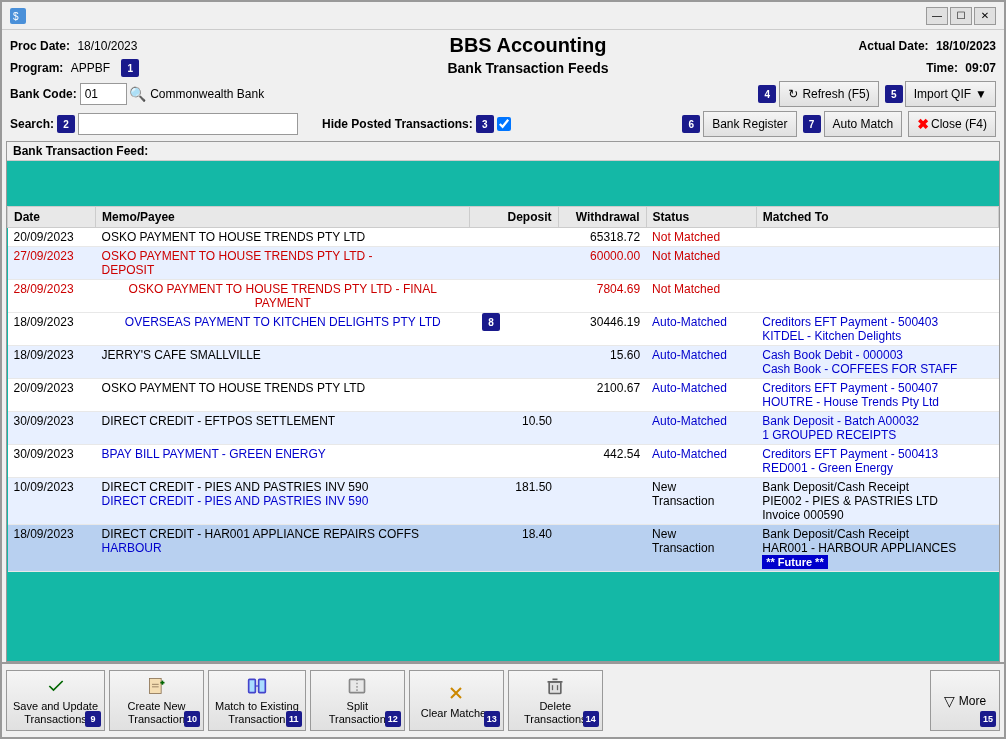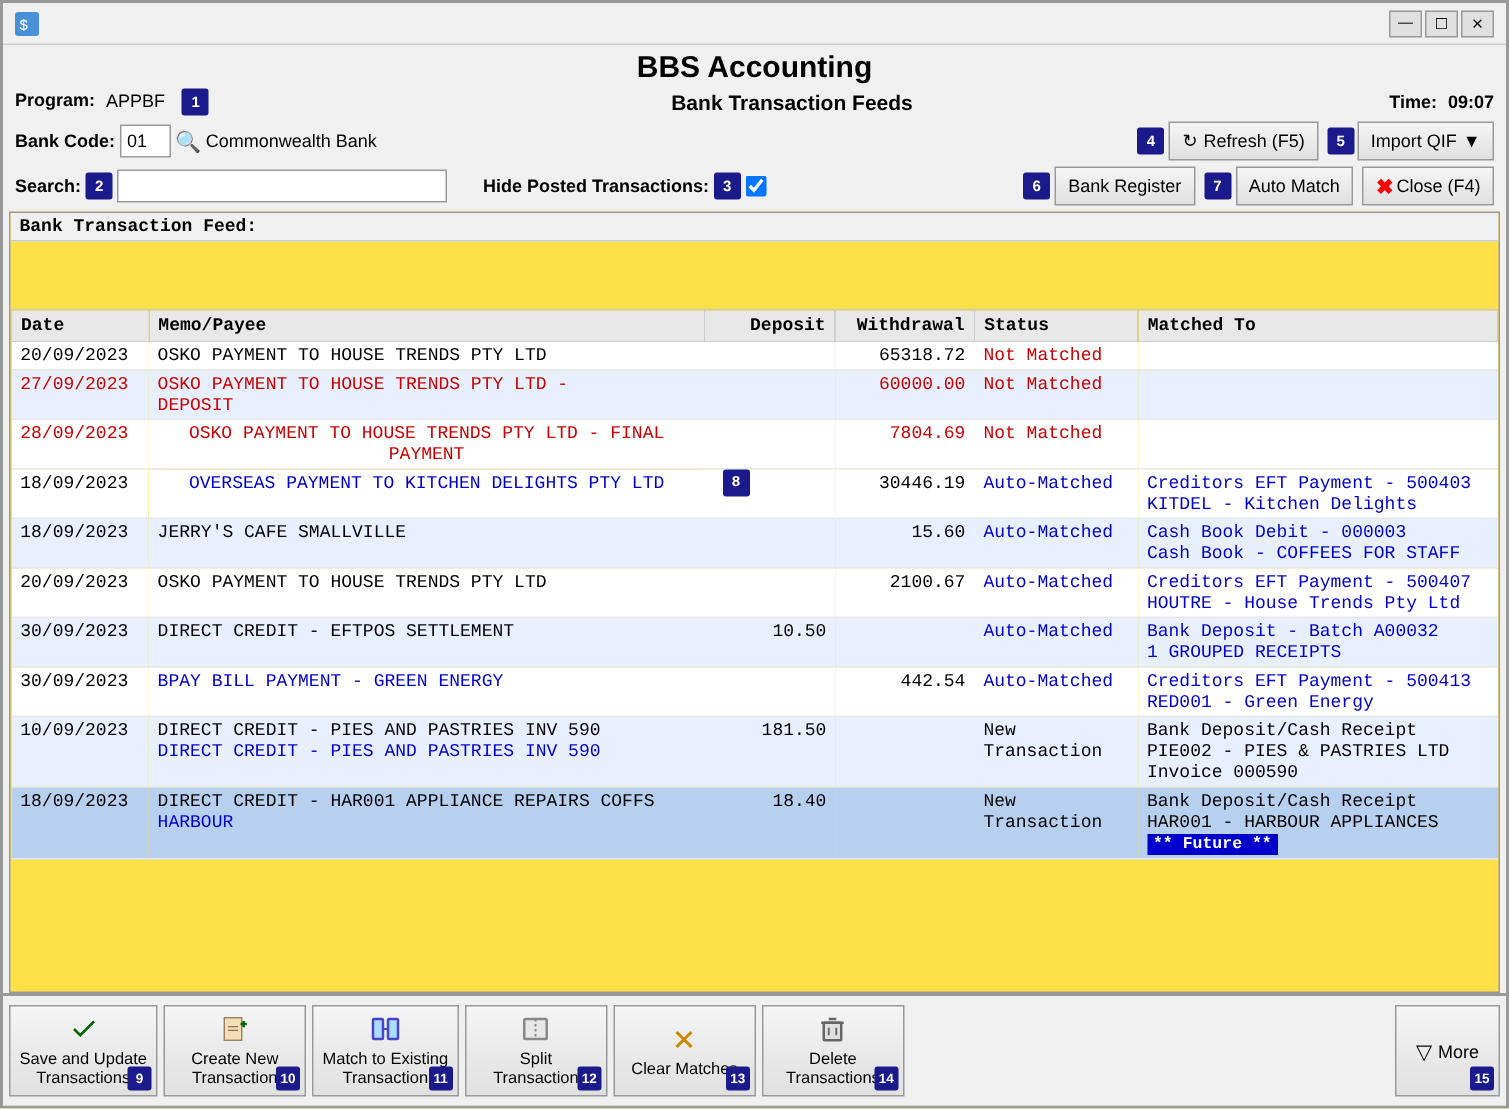--- a/index.html
+++ b/index.html
@@ -11,28 +11,28 @@
     .title-bar { background: #f0f0f0; border-bottom: 1px solid #ccc; padding: 4px 8px; display: flex; align-items: center; justify-content: space-between; height: 28px; }
     .title-bar-left { display: flex; align-items: center; gap: 6px; font-size: 12px; color: #000; }
     .title-bar-icon { width: 16px; height: 16px; background: #4a90d9; border-radius: 2px; display: flex; align-items: center; justify-content: center; }
     .title-bar-controls { display: flex; gap: 2px; }
     .title-btn { width: 22px; height: 18px; border: 1px solid #999; background: #e0e0e0; cursor: pointer; display: flex; align-items: center; justify-content: center; font-size: 10px; }
     .app-title { font-size: 20px; font-weight: bold; color: #000; }
     .app-subtitle { font-size: 14px; font-weight: bold; color: #000; }
     .proc-date-label, .actual-date-label { font-weight: bold; }
     .label { font-weight: bold; font-size: 12px; white-space: nowrap; }
     .text-input { height: 22px; border: 1px solid #999; background: white; padding: 2px 4px; font-size: 12px; }
-    .bank-code-input { width: 34px; }
+    .bank-code-input { width: 47px; }
     .search-input { width: 220px; }
     .btn { height: 26px; border: 1px solid #999; background: linear-gradient(to bottom, #f5f5f5, #e0e0e0); padding: 2px 8px; cursor: pointer; font-size: 12px; display: flex; align-items: center; gap: 4px; white-space: nowrap; }
     .btn-close { background: linear-gradient(to bottom, #f5f5f5, #e0e0e0); }
     .btn-close-x { color: red; font-weight: bold; font-size: 14px; }
     
     
-    .table-container { flex: 1; overflow: hidden; border: 1px solid #999; margin: 0 4px; background: #fde047; position: relative; display: flex; flex-direction: column; font-family: Liberation Mono, monospace; }
+    .table-container { flex: 1; overflow: hidden; border: 1px solid #999; margin: 0 4px; background: #14b8a6; position: relative; display: flex; flex-direction: column; }
     .table-header-label { font-weight: bold; padding: 2px 6px; font-size: 12px; background: #f0f0f0; border-bottom: 1px solid #ccc; }
     
     .data-table { width: 100%; border-collapse: collapse; font-size: 12px; }
     .data-table thead th { background: #e8e8e8; border: 1px solid #ccc; padding: 3px 6px; text-align: left; font-weight: bold; font-size: 12px; position: sticky; top: 0; }
     .data-table td { border-bottom: 1px solid #e8e8e8; padding: 2px 6px; vertical-align: top; }
     
     .col-date { width: 80px; }
     .col-memo { width: 340px; }
     .col-deposit { width: 80px; text-align: right; }
     .col-withdrawal { width: 80px; text-align: right; }
@@ -91,22 +91,30 @@
     <div class="title-bar-controls">
       <button class="title-btn">—</button>
       <button class="title-btn">☐</button>
       <button class="title-btn">✕</button>
     </div>
   </div>
 
   <div style="padding: 4px 8px 0 8px;">
 
     <div class="hdr-row" style="margin-bottom:2px;">
+      <div class="hdr-left">
+        <span class="proc-date-label">Proc Date:</span>
+        <span style="margin-left:4px;">18/10/2023</span>
+      </div>
       <div class="hdr-center-col">
         <div class="app-title">BBS Accounting</div>
+      </div>
+      <div class="hdr-right">
+        <span class="actual-date-label">Actual Date:</span>
+        <span style="margin-left:4px;font-weight:bold;">18/10/2023</span>
       </div>
     </div>
 
     <div class="hdr-row" style="margin-bottom:4px;">
       <div class="hdr-left">
         <span class="label">Program:</span>
         <span style="margin-left:4px;">APPBF</span>
         <span class="number-badge" style="margin-left:8px;">1</span>
       </div>
       <div class="hdr-center-col">

